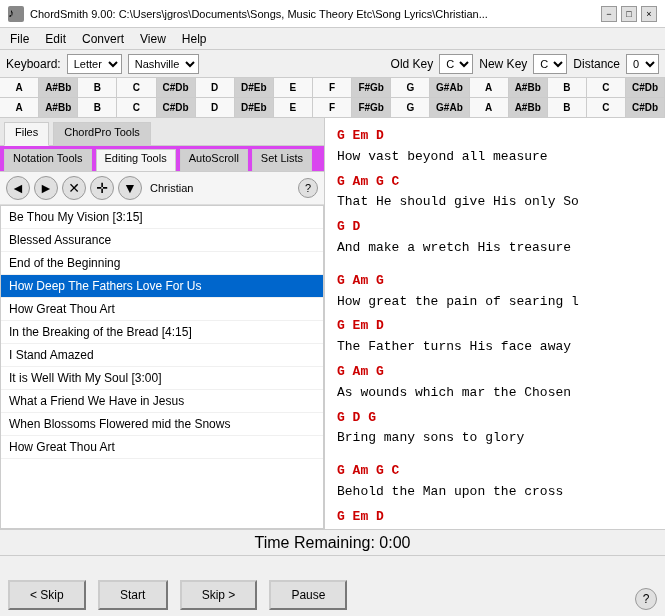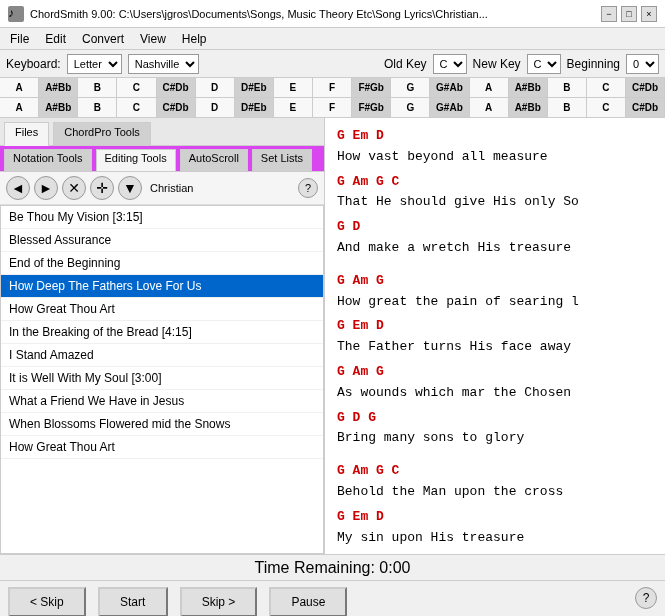--- a/index.html
+++ b/index.html
@@ -56,21 +56,21 @@
     
     .right-panel { flex: 1; display: flex; flex-direction: column; background: white; }
     .lyrics-area { flex: 1; overflow-y: auto; padding: 8px 12px; font-family: 'Courier New', monospace; font-size: 13px; line-height: 1.6; }
     .chord-line { color: #cc0000; font-weight: bold; margin-bottom: 0; }
     .lyric-line { color: #000; margin-bottom: 4px; }
 
     
     .status-bar { background: #f0f0f0; border-top: 1px solid #ccc; padding: 4px 8px; text-align: center; font-size: 16px; height: 26px; display: flex; align-items: center; justify-content: center; }
 
     
-    .bottom-buttons { background: #f0f0f0; border-top: 1px solid #ccc; display: flex; align-items: flex-start; justify-content: center; padding: 6px 8px; gap: 12px; height: 36px; }
+    .bottom-buttons { background: #f0f0f0; border-top: 1px solid #ccc; display: flex; align-items: flex-end; justify-content: center; padding: 6px 8px; gap: 12px; height: 61px; }
     .nav-btn { padding: 6px 20px; font-size: 12px; border: 2px outset #ccc; background: #e0e0e0; cursor: pointer; min-width: 70px; }
 
     .help-circle { width: 22px; height: 22px; border-radius: 50%; border: 1px solid #999; background: #e0e0e0; display: flex; align-items: center; justify-content: center; font-size: 12px; cursor: pointer; margin-left: auto; }
 
     
     .full-body { display: flex; flex-direction: column; height: 616px; width: 665px; overflow: hidden; }
     .content-row { display: flex; flex: 1; overflow: hidden; }
   </style>
 </head>
 <body>
@@ -107,21 +107,21 @@
     </select>
     <div class="toolbar-spacer"></div>
     <span class="toolbar-label">Old Key</span>
     <select class="toolbar-select">
       <option>C</option>
     </select>
     <span class="toolbar-label">New Key</span>
     <select class="toolbar-select">
       <option>C</option>
     </select>
-    <span class="toolbar-label">Beginning</span>
+    <span class="toolbar-label">Distance</span>
     <select class="toolbar-select">
       <option>0</option>
     </select>
   </div>
 
   <div class="piano-row" id="piano-row-1">
       <div class="piano-key white">A</div>
       <div class="piano-key black">A#Bb</div>
       <div class="piano-key white">B</div>
       <div class="piano-key white">C</div>

